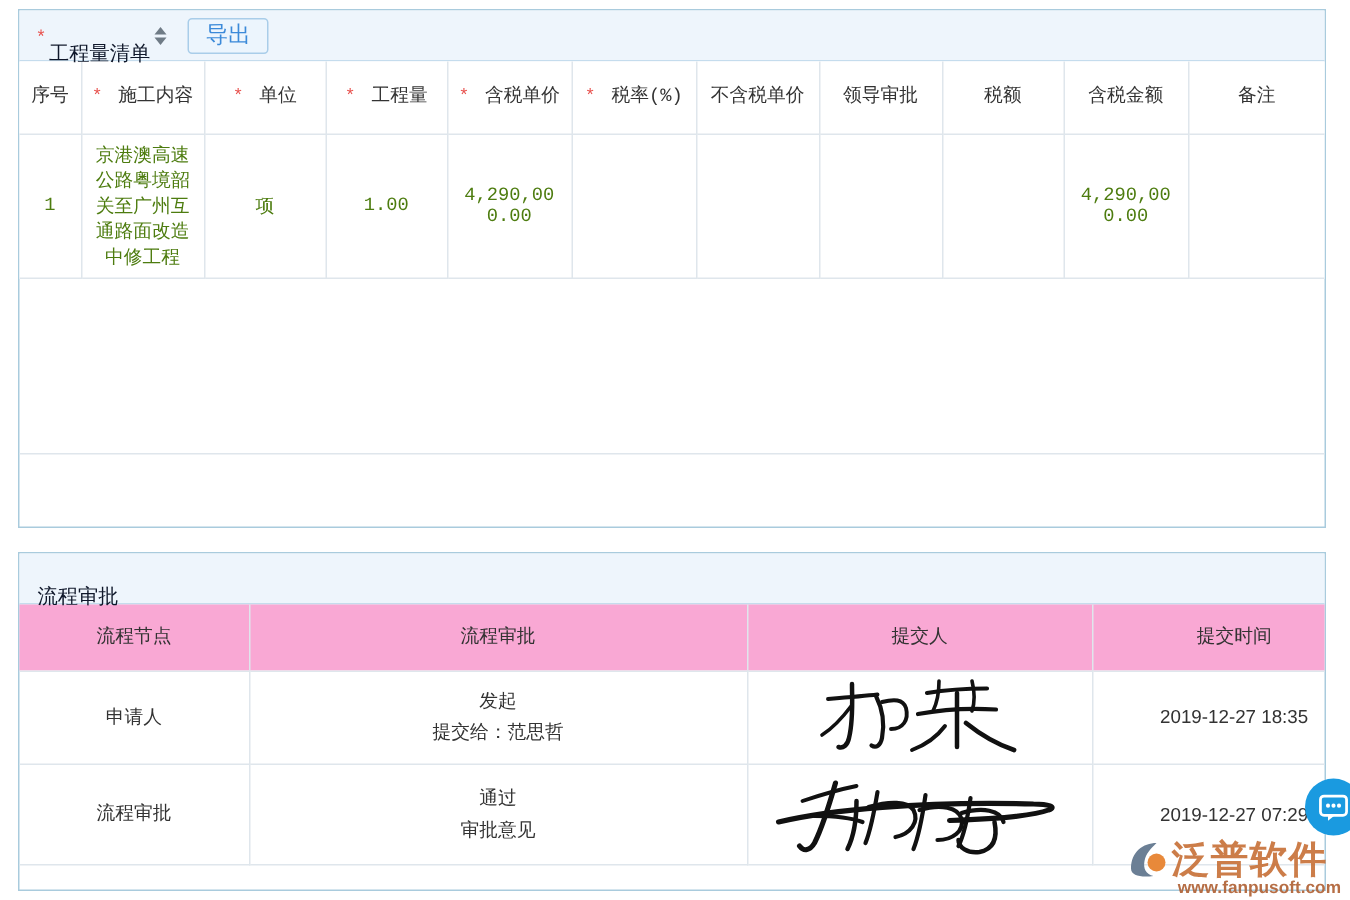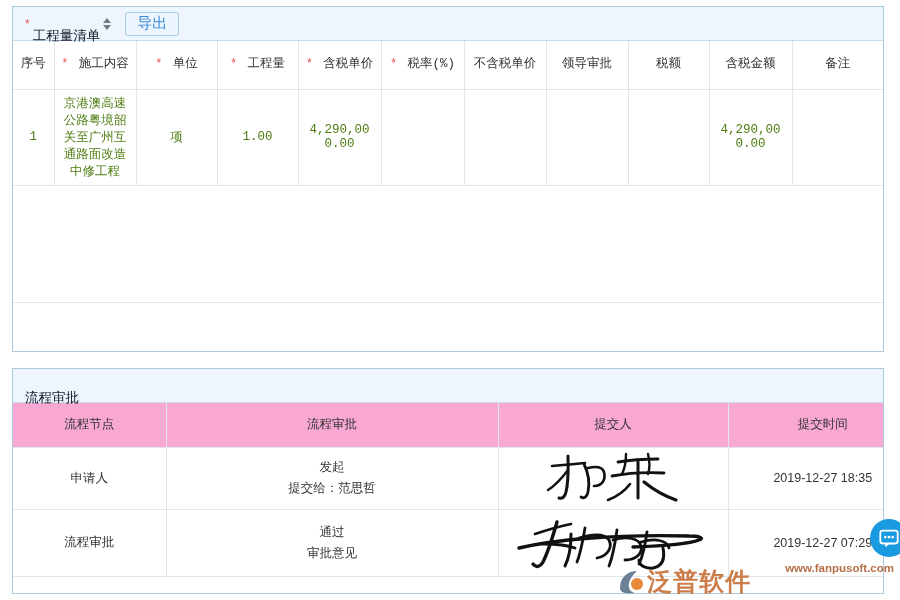--- a/index.html
+++ b/index.html
@@ -195,21 +195,21 @@
     cursor: pointer;
     z-index: 30;
   }
 
   
   .watermark {
     position: absolute;
     right: 6px;
     bottom: 2px;
     display: flex;
-    flex-direction: row;
+    flex-direction: column;
     align-items: flex-start;
     z-index: 25;
     pointer-events: none;
   }
   .wm-row { display: flex; align-items: center; }
   .wm-text {
     font-size: 25px;
     color: #c8723a;
     font-weight: bold;
     letter-spacing: 1px;

